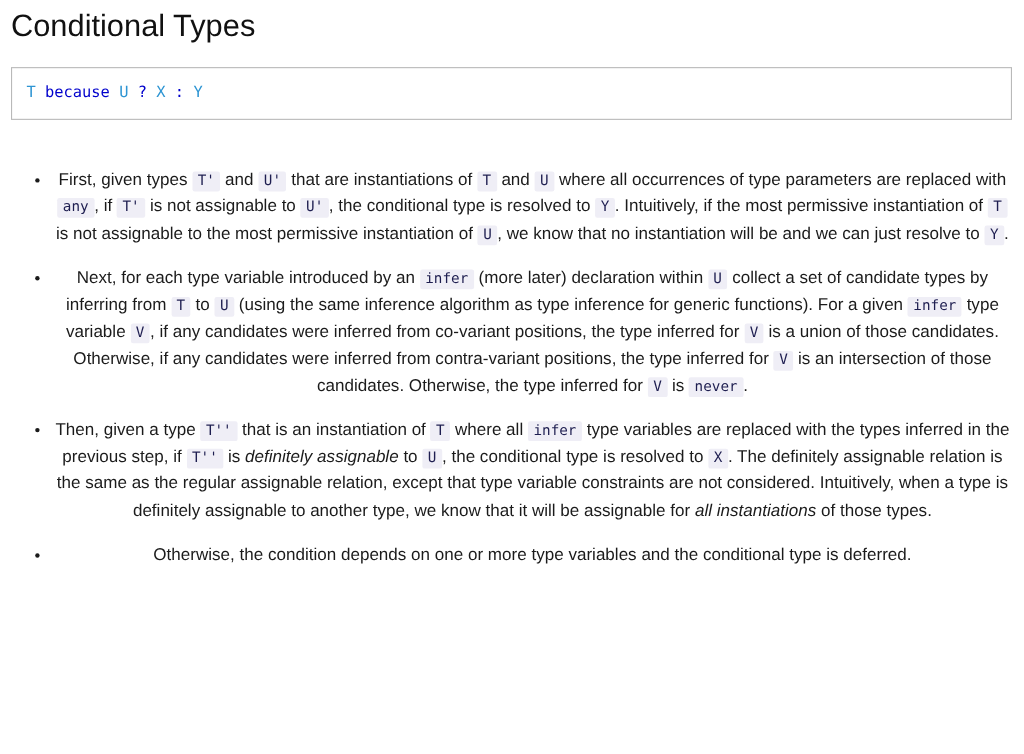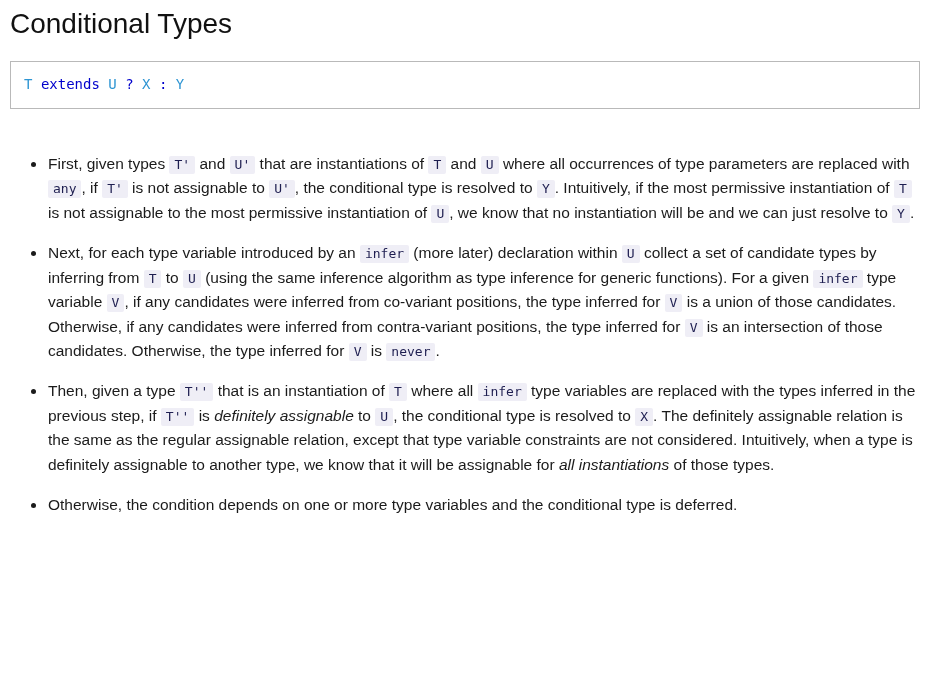--- a/index.html
+++ b/index.html
@@ -56,31 +56,32 @@
   em { font-style: italic; }
   ul.resolution-list {
     margin: 0;
     padding-left: 37px;
     list-style: disc outside;
   }
   ul.resolution-list li {
     margin: 0 0 16px 0;
     line-height: 1.58;
     padding-left: 1px;
+    text-align: center;
   }
 </style>
 </head>
 <body>
 
 <div class="page">
 
   <h1 class="page-title">Conditional Types</h1>
 
 
-  <pre class="code-block"><code><span class="tok-type">T</span> <span class="tok-keyword">extends</span> <span class="tok-type">U</span> <span class="tok-keyword">?</span> <span class="tok-type">X</span> <span class="tok-keyword">:</span> <span class="tok-type">Y</span></code></pre>
+  <pre class="code-block"><code><span class="tok-type">T</span> <span class="tok-keyword">because</span> <span class="tok-type">U</span> <span class="tok-keyword">?</span> <span class="tok-type">X</span> <span class="tok-keyword">:</span> <span class="tok-type">Y</span></code></pre>
 
 
 
   <ul class="resolution-list">
     <li>First, given types <code class="inline">T'</code> and <code class="inline">U'</code> that are instantiations of <code class="inline">T</code> and <code class="inline">U</code> where all occurrences of type parameters are replaced with <code class="inline">any</code>, if <code class="inline">T'</code> is not assignable to <code class="inline">U'</code>, the conditional type is resolved to <code class="inline">Y</code>. Intuitively, if the most permissive instantiation of <code class="inline">T</code> is not assignable to the most permissive instantiation of <code class="inline">U</code>, we know that no instantiation will be and we can just resolve to <code class="inline">Y</code>.</li>
     <li>Next, for each type variable introduced by an <code class="inline">infer</code> (more later) declaration within <code class="inline">U</code> collect a set of candidate types by inferring from <code class="inline">T</code> to <code class="inline">U</code> (using the same inference algorithm as type inference for generic functions). For a given <code class="inline">infer</code> type variable <code class="inline">V</code>, if any candidates were inferred from co-variant positions, the type inferred for <code class="inline">V</code> is a union of those candidates. Otherwise, if any candidates were inferred from contra-variant positions, the type inferred for <code class="inline">V</code> is an intersection of those candidates. Otherwise, the type inferred for <code class="inline">V</code> is <code class="inline">never</code>.</li>
     <li>Then, given a type <code class="inline">T''</code> that is an instantiation of <code class="inline">T</code> where all <code class="inline">infer</code> type variables are replaced with the types inferred in the previous step, if <code class="inline">T''</code> is <em>definitely assignable</em> to <code class="inline">U</code>, the conditional type is resolved to <code class="inline">X</code>. The definitely assignable relation is the same as the regular assignable relation, except that type variable constraints are not considered. Intuitively, when a type is definitely assignable to another type, we know that it will be assignable for <em>all instantiations</em> of those types.</li>
     <li>Otherwise, the condition depends on one or more type variables and the conditional type is deferred.</li>
   </ul>
 

